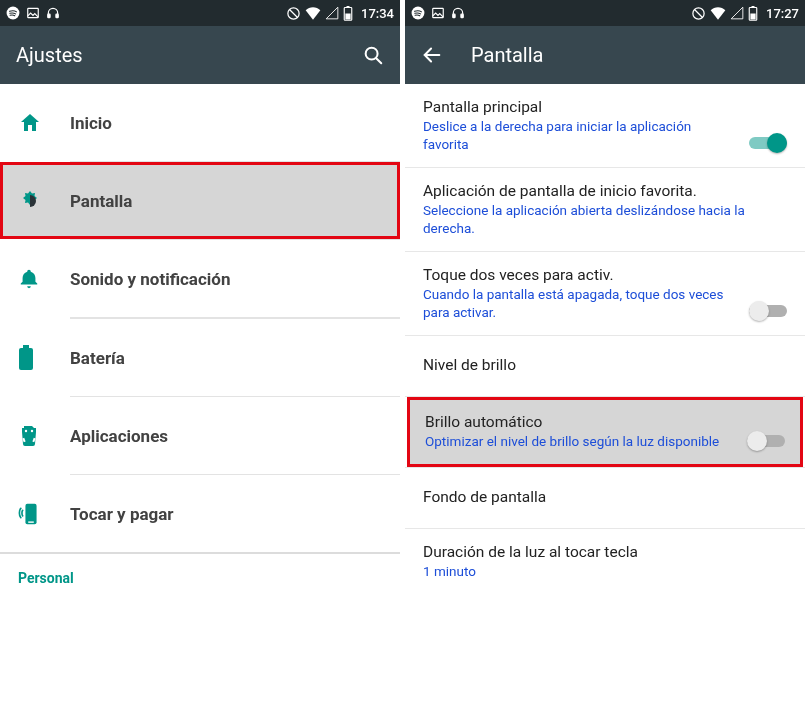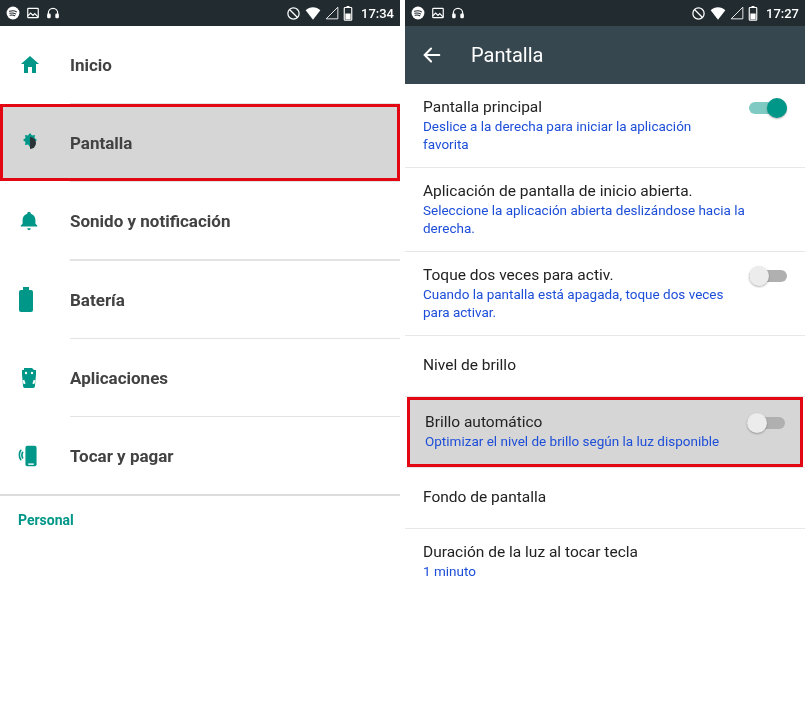--- a/index.html
+++ b/index.html
@@ -74,21 +74,21 @@
     .section-label {
       color: #009688;
       font-weight: 700;
       font-size: 14px;
       padding: 16px 18px 10px;
     }
     
     .setting-row {
       padding: 14px 18px;
       display: flex;
-      align-items: flex-start;
+      align-items: flex-end;
     }
     .setting-text { flex: 1; padding-right: 12px; }
     .setting-title { font-size: 15.5px; color: #222; margin-bottom: 2px; }
     .setting-sub { font-size: 13.5px; color: #1d4ed8; line-height: 1.3; }
     .divider-full { height: 1px; background: #e7e7e7; }
     .switch {
       width: 38px; height: 20px; position: relative; flex-shrink: 0;
     }
     .switch .track {
       position: absolute; top: 4px; left: 0; right: 0; height: 12px;
@@ -157,20 +157,29 @@
           <svg width="10" height="15" viewBox="0 0 12 20" fill="#fff">
             <rect x="1" y="2" width="10" height="17" rx="1" fill="none" stroke="#fff" stroke-width="1.5"></rect>
             <rect x="4" y="0" width="4" height="2"></rect>
             <rect x="2.5" y="10" width="7" height="8"></rect>
           </svg>
         </span>
       <span class="time">17:34</span>
     </div>
   </div>
 
+  <div class="appbar">
+    <span class="title">Ajustes</span>
+    <span class="search">
+      <svg width="22" height="22" viewBox="0 0 24 24" fill="none" stroke="#fff" stroke-width="2.2">
+          <circle cx="10.5" cy="10.5" r="6.5"></circle>
+          <path d="M16 16l5 5" stroke-linecap="round"></path>
+        </svg>
+    </span>
+  </div>
 
   <div class="content">
     <div class="list-row">
       <span class="icon-slot">
         <svg width="24" height="24" viewBox="0 0 24 24" fill="#009688">
             <path d="M12 3l9 8h-3v9h-4v-6h-4v6H6v-9H3z"></path>
           </svg>
       </span>
       <span class="label">Inicio</span>
     </div>
@@ -309,21 +318,21 @@
       </div>
       <div class="switch on">
           <div class="track"></div>
           <div class="thumb"></div>
         </div>
     </div>
     <div class="divider-full"></div>
 
     <div class="setting-row">
       <div class="setting-text">
-        <div class="setting-title">Aplicación de pantalla de inicio abierta.</div>
+        <div class="setting-title">Aplicación de pantalla de inicio favorita.</div>
         <div class="setting-sub">Seleccione la aplicación abierta deslizándose hacia la derecha.</div>
       </div>
     </div>
     <div class="divider-full"></div>
 
     <div class="setting-row">
       <div class="setting-text">
         <div class="setting-title">Toque dos veces para activ.</div>
         <div class="setting-sub">Cuando la pantalla está apagada, toque dos veces para activar.</div>
       </div>

